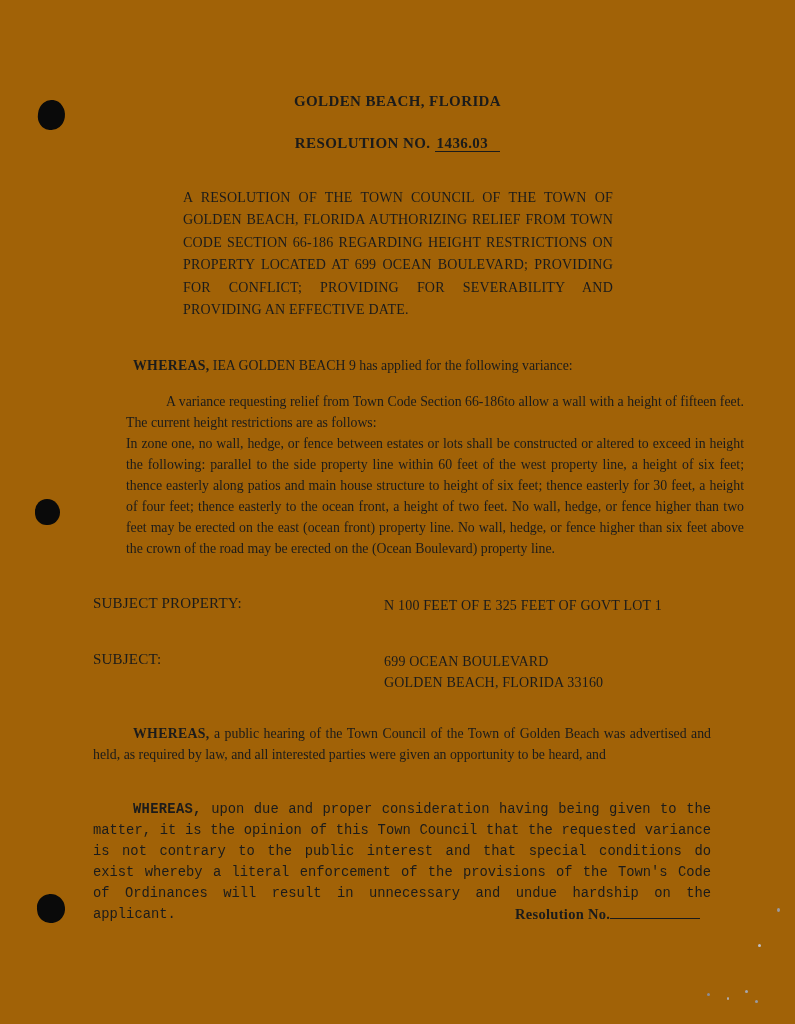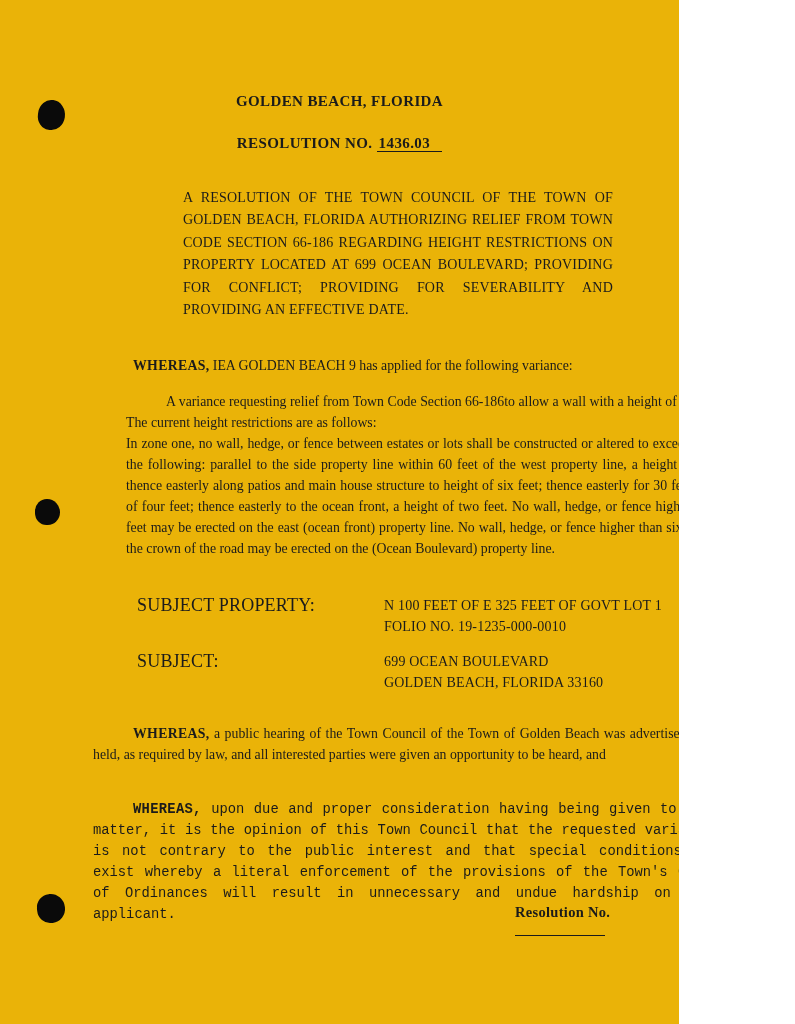--- a/index.html
+++ b/index.html
@@ -2,23 +2,23 @@
 <html><head>
 <meta charset="utf-8">
 <style>
   html, body {
     margin: 0;
     padding: 0;
     background: #ffffff;
   }
   .page {
     position: relative;
-    width: 679px;
+    width: 795px;
     height: 1024px;
-    background: #eab308;
+    background: #a16207;
     font-family: "Liberation Serif", "DejaVu Serif", serif;
     color: #1b1b1b;
     overflow: hidden;
   }
   
   .punch-dot {
     position: absolute;
     background: #0a0a0a;
     border-radius: 48% 52% 50% 47%;
   }
@@ -66,23 +66,22 @@
   .lead-bold { font-weight: bold; letter-spacing: 0.3px; }
 
   .whereas-1 { top: 355px; text-align: left; }
   .variance-wrap { top: 391px; margin-left: 33px; }
   .variance-intro { margin: 0; text-indent: 40px; text-align: justify; }
   .variance-detail { margin: 0; text-align: justify; }
 
   .prop-label {
     position: absolute;
     left: 93px;
-    font-size: 18px;
+    font-size: 15px;
     letter-spacing: 0.2px;
-    margin-left: 44px;
   }
   .prop-value {
     position: absolute;
     left: 384px;
     font-size: 14px;
     line-height: 21px;
     letter-spacing: 0.2px;
   }
   .subject-label { top: 595px; }
   .subject-value { top: 595px; }
@@ -143,21 +142,20 @@
   </div>
 
   <div class="body-par variance-wrap">
     <p class="variance-intro">A variance requesting relief from Town Code Section 66-186to allow a wall with a height of fifteen feet.  The current height restrictions are as follows:</p>
     <p class="variance-detail">In zone one, no wall, hedge, or fence between estates or lots shall be constructed or altered to exceed in height the following: parallel to the side property line within 60 feet of the west property line, a height of six feet; thence easterly along patios and main house structure to height of six feet; thence easterly for 30 feet, a height of four feet; thence easterly to the ocean front, a height of two feet.  No wall, hedge, or fence higher than two feet may be erected on the east (ocean front) property line.  No wall, hedge, or fence higher than six feet above the crown of the road may be erected on the (Ocean Boulevard) property line.</p>
   </div>
 
   <div class="prop-label subject-label">SUBJECT PROPERTY:</div>
   <div class="prop-value subject-value">
     <div>N 100 FEET OF E 325 FEET OF GOVT LOT 1</div>
-    <div>FOLIO NO.  19-1235-000-0010</div>
   </div>
 
   <div class="prop-label address-label">SUBJECT:</div>
   <div class="prop-value address-value">
     <div>699 OCEAN BOULEVARD</div>
     <div>GOLDEN BEACH, FLORIDA 33160</div>
   </div>
 
   <div class="body-par whereas-2 indent">
     <span class="lead-bold">WHEREAS,</span><span> a public hearing of the Town Council of the Town of Golden Beach was advertised and held, as required by law, and all interested parties were given an opportunity to be heard, and</span>

